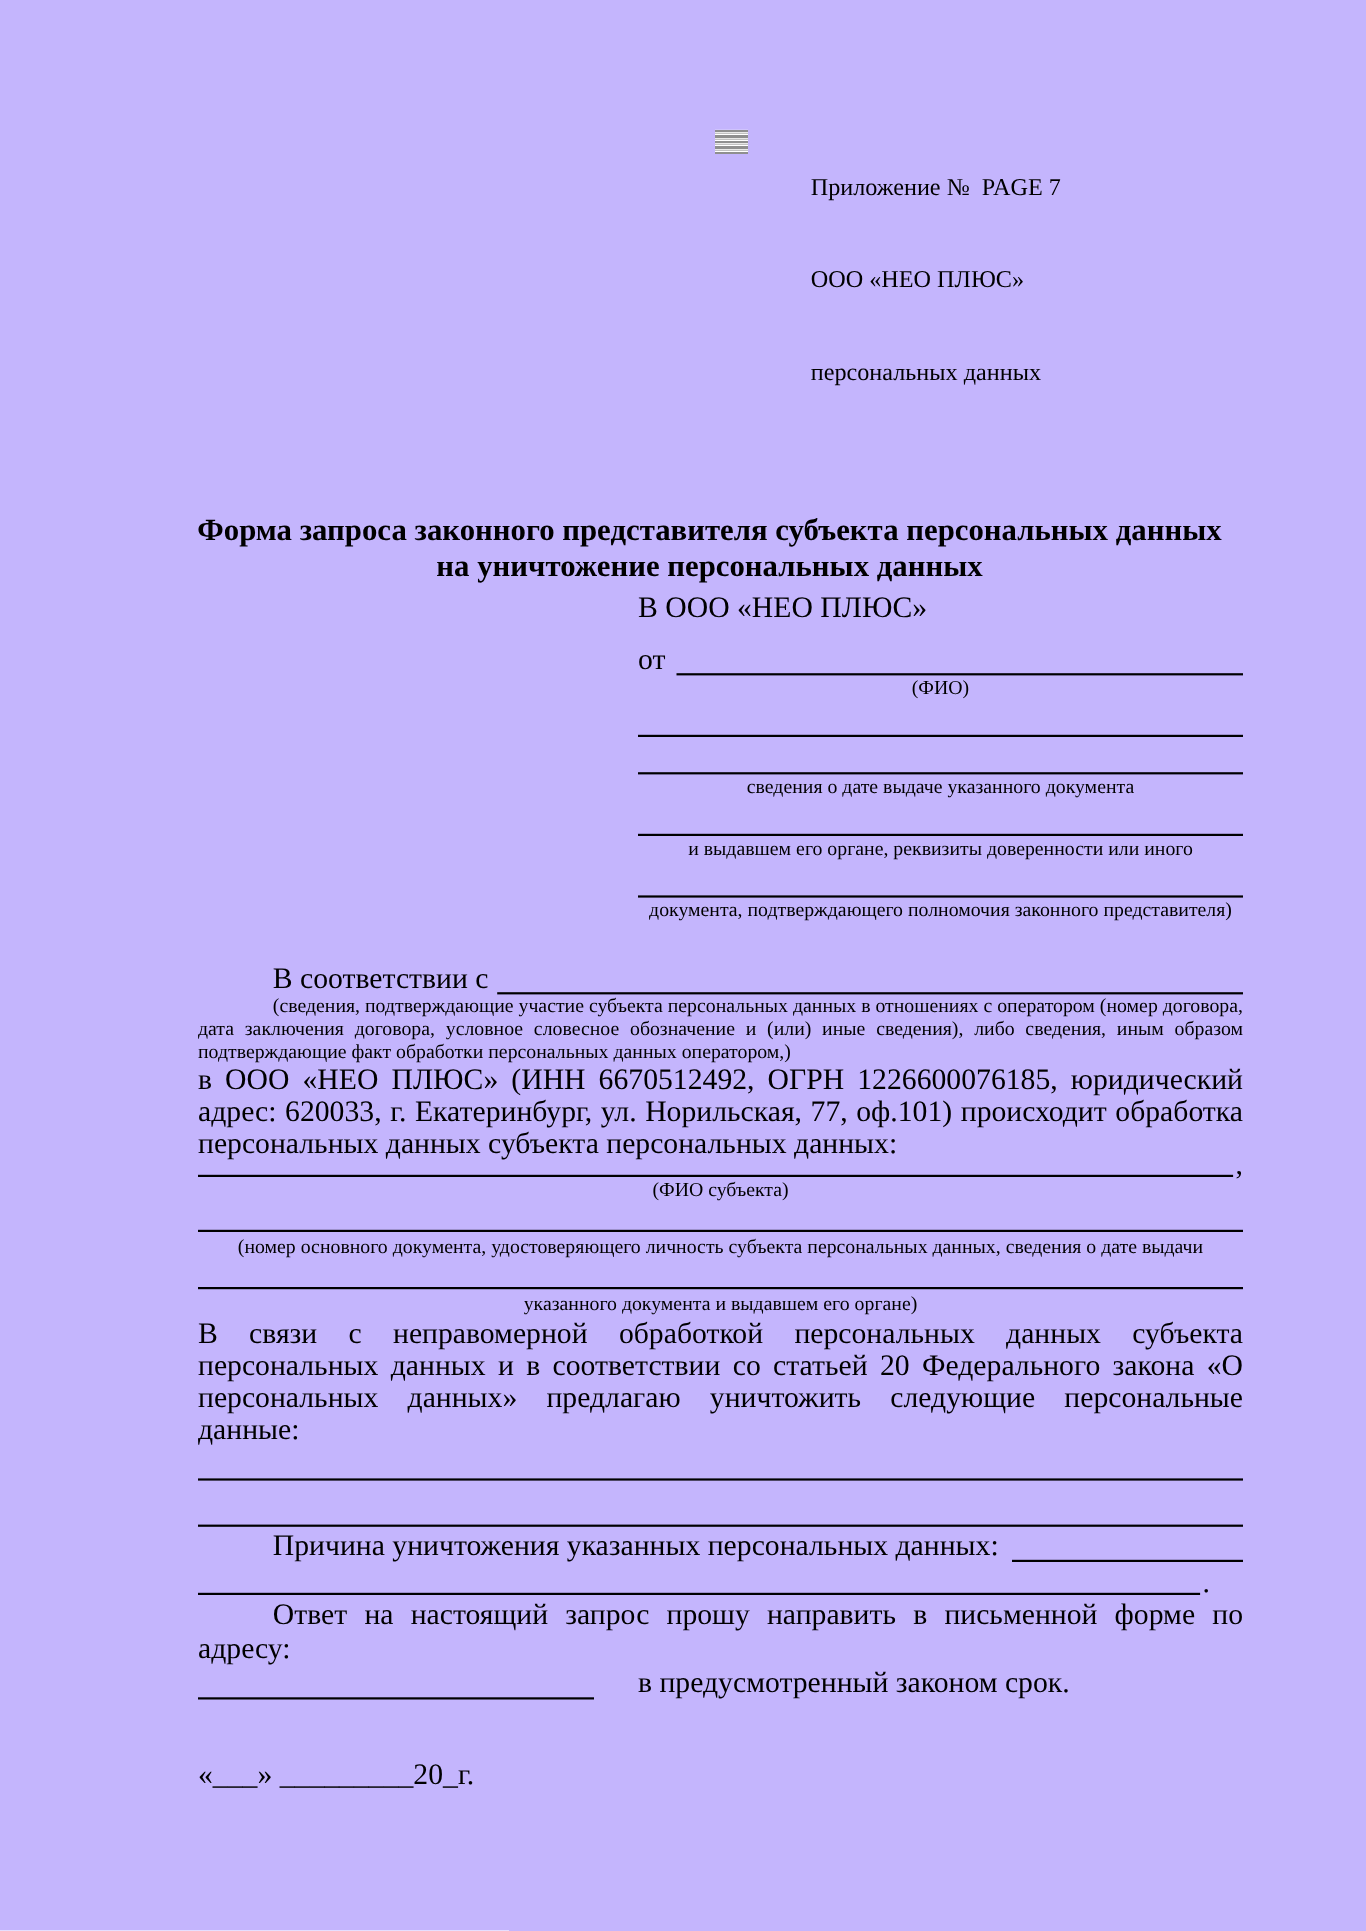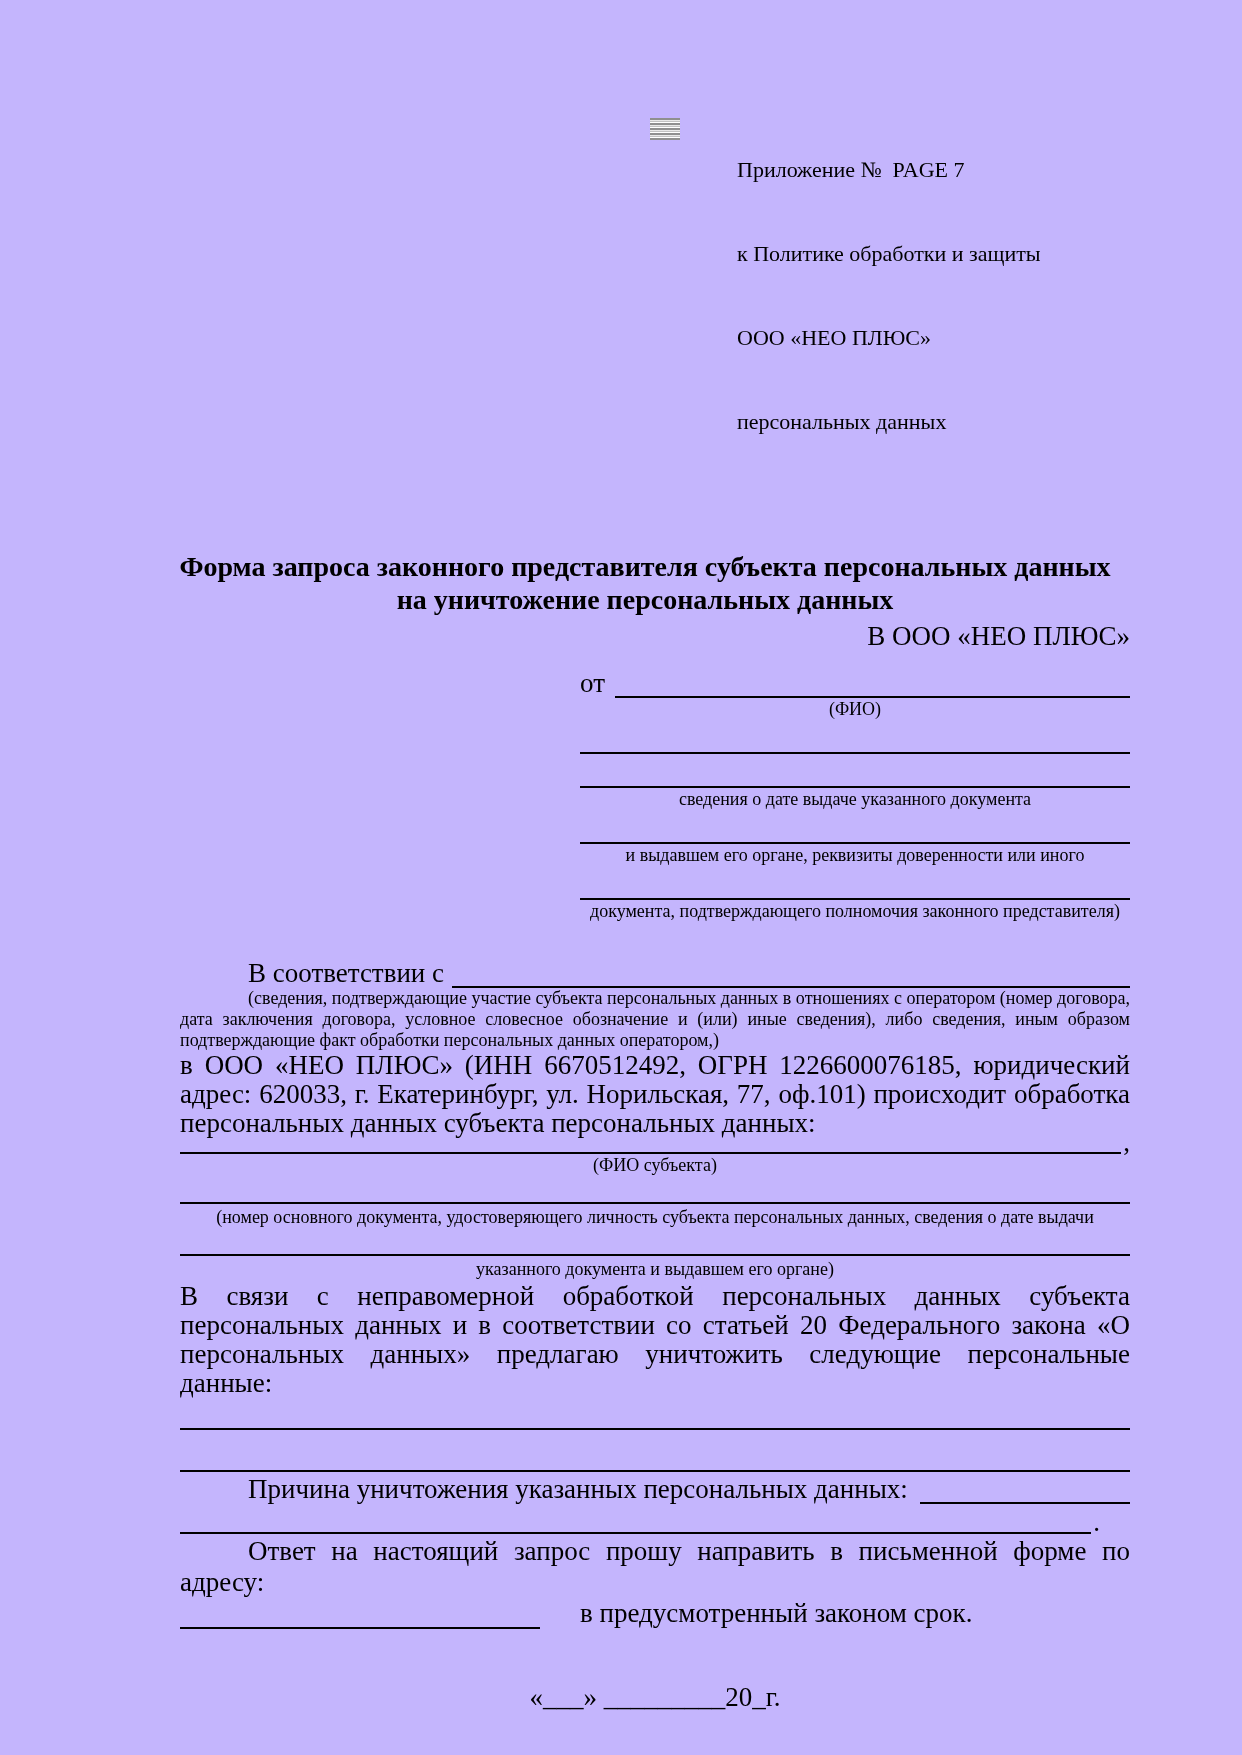--- a/index.html
+++ b/index.html
@@ -24,21 +24,21 @@
     font-size:22px; line-height:28px;
     white-space:pre-wrap;
   }
   .title {
     margin-top:58px;
     text-align:center;
     font-weight:bold;
     font-size:28px; line-height:33px;
   }
   .addressee { margin-left:420px; margin-top:4px; font-size:27px; }
-  .addr-to { line-height:32px;text-align:right; }
+  .addr-to { line-height:32px; }
   .from-row { display:flex; align-items:flex-end; height:46px; }
   .from-label { padding-right:10px; line-height:30px; }
   .fill { flex:1 1 auto; border-bottom:2px solid #000; }
   .cap { font-size:18px; line-height:22px; text-align:center; }
   .blank { border-bottom:2px solid #000; }
   .a-blank { height:34px; }
   .body { font-size:27px;margin-left:20px; }
   .row { display:flex; align-items:flex-end; }
   .accord-row { margin-top:32px; height:34px; padding-left:68px; }
   .accord-row .lead { padding-right:8px; line-height:30px; }
@@ -55,36 +55,35 @@
   .d-blank2 { height:42px; }
   .reason-row { height:32px; padding-left:68px; }
   .reason-row .lead { padding-right:12px; line-height:30px; }
   .period-row { height:30px; padding-right:30px; }
   .reply-para { text-indent:68px; margin-top:2px; line-height:31px; text-align:justify; }
   .reply-row { height:31px;gap:40px; }
   .reply-row .fill-fixed { width:360px; border-bottom:2px solid #000; align-self:stretch; }
   .reply-row .tail { line-height:31px; }
   .sig-row {
     margin-top:52px;
-    display:flex; justify-content:center; align-items:flex-end;
+    display:flex; justify-content:space-between; align-items:flex-end;
     line-height:32px;
   }
   .sig-right { display:flex; align-items:flex-end; }
   .sig-line { width:278px; border-bottom:2px solid #000; height:30px; }
 </style>
 </head>
 <body>
 
 <div class="page">
 
   <div class="stamp"></div>
 
   <div class="doc-header">
     <div>Приложение №  PAGE 7</div>
-    <div>к Политике обработки и защиты</div>
     <div>ООО «НЕО ПЛЮС»</div>
     <div>персональных данных</div>
   </div>
 
   <div class="title">
     <div>Форма запроса законного представителя субъекта персональных данных</div>
     <div>на уничтожение персональных данных</div>
   </div>
 
   <div class="addressee">

